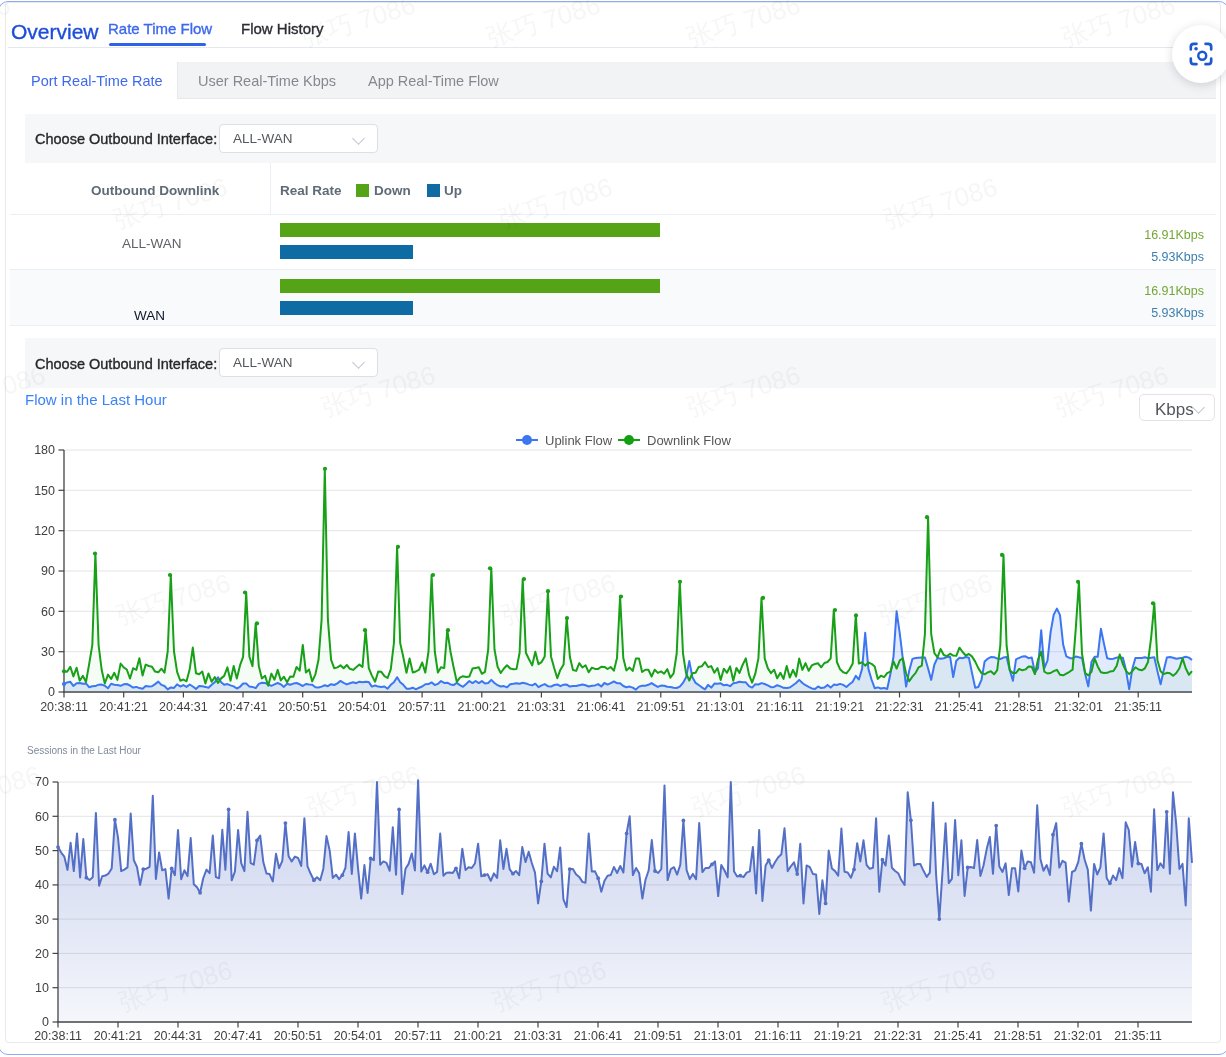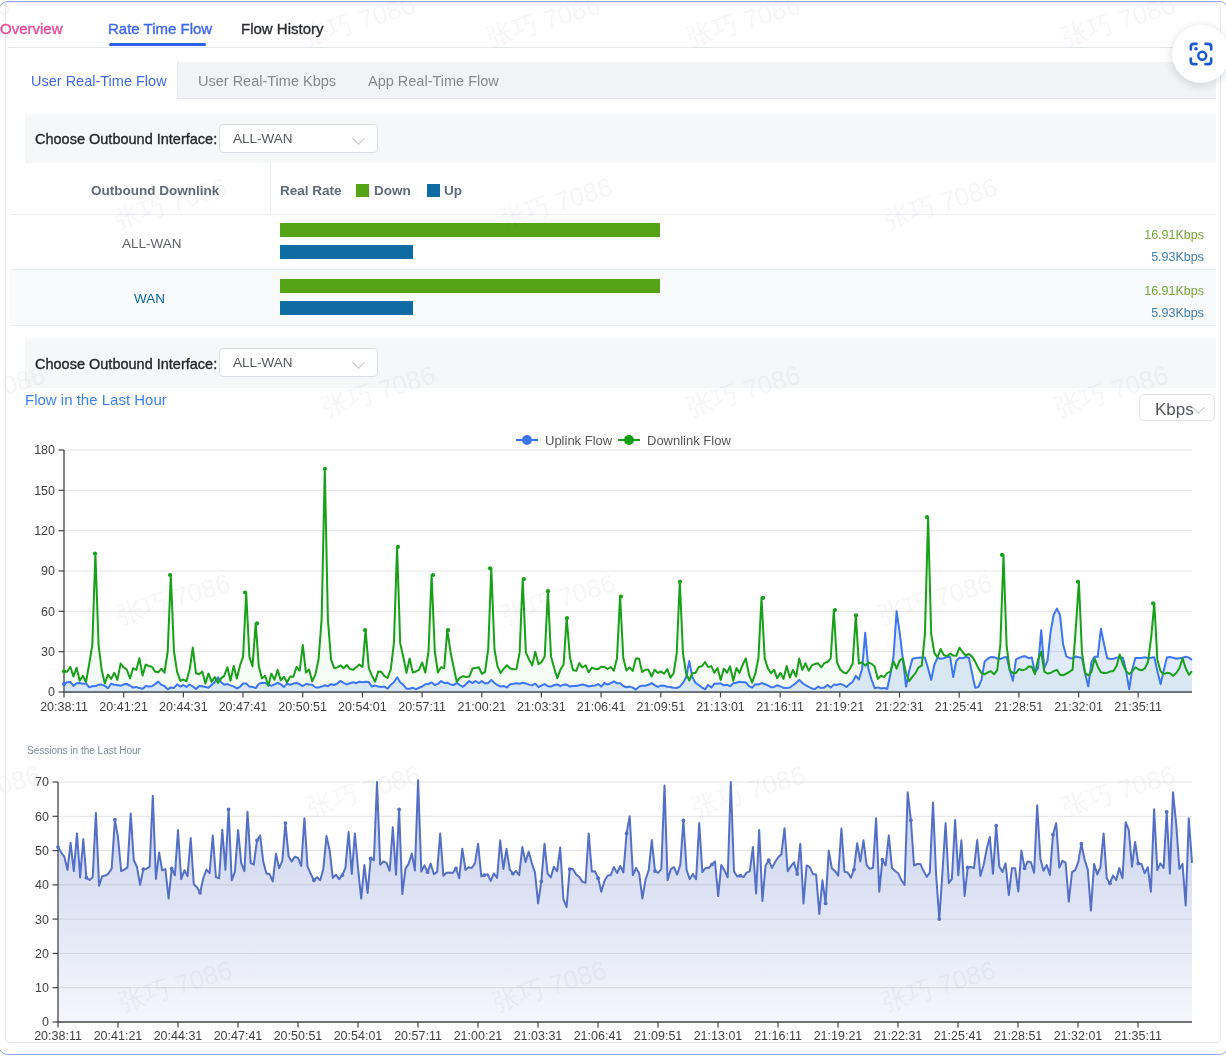--- a/index.html
+++ b/index.html
@@ -11,29 +11,29 @@
 .sel{position:absolute;background:#fff;border:1px solid #dcdfe6;border-radius:4px}
 .chev{position:absolute;width:9px;height:9px;border-right:1.4px solid #bfc4cc;border-bottom:1.4px solid #bfc4cc;transform:rotate(45deg)}
 .ctext{font-size:13.5px;color:#54575c}
 .thick{-webkit-text-stroke:0.35px currentColor}
 .hdrtxt{font-size:13.5px;font-weight:bold;color:#5f6b77}
 </style></head>
 <body>
 
 <div class="abs" style="left:4.5px;top:2px;width:1216px;height:1041px;background:#fff;border:1px solid #e9e9eb;border-radius:4px"></div>
 
-<div class="abs thick" style="left:0;top:20px;font-size:15px;color:#ec4899">Overview</div>
+<div class="abs thick" style="left:11px;top:20px;font-size:21px;color:#1d4ed8">Overview</div>
 <div class="abs thick" style="left:108px;top:20px;font-size:15px;color:#3d68ef">Rate Time Flow</div>
 <div class="abs thick" style="left:241px;top:20px;font-size:15px;color:#2b2d31">Flow History</div>
 <div class="abs" style="left:108.5px;top:43.2px;width:97px;height:2.6px;background:#2f62e9;border-radius:2px"></div>
 <div class="abs" style="left:8px;top:47.3px;width:1212px;height:1px;background:#e4e8ef"></div>
 
 <div class="abs" style="left:10px;top:62px;width:1206px;height:37px;background:#f2f3f5;border-bottom:1px solid #e6e8eb"></div>
 <div class="abs" style="left:10px;top:62px;width:168px;height:37px;background:#fff;border-right:1px solid #e6e8eb"></div>
-<div class="abs" style="left:31px;top:72.5px;font-size:14.5px;color:#3e68f0">User Real-Time Flow</div>
+<div class="abs" style="left:31px;top:72.5px;font-size:14.5px;color:#3e68f0">Port Real-Time Rate</div>
 <div class="abs" style="left:198px;top:72.5px;font-size:14.5px;color:#85898f">User Real-Time Kbps</div>
 <div class="abs" style="left:368px;top:72.5px;font-size:14.5px;color:#85898f">App Real-Time Flow</div>
 
 <div class="abs" style="left:25px;top:114px;width:1191px;height:49px;background:#f6f7f8"></div>
 <div class="abs thick" style="left:35px;top:131px;font-size:14.5px;color:#26282b">Choose Outbound Interface:</div>
 <div class="sel" style="left:219px;top:124px;width:159px;height:29px"></div>
 <div class="abs ctext" style="left:233px;top:131px">ALL-WAN</div>
 <div class="chev" style="left:354px;top:134px"></div>
 
 <div class="abs" style="left:10px;top:163px;width:1206px;height:52px;background:#fff;border-bottom:1px solid #ebeef5"></div>
@@ -41,21 +41,21 @@
 <div class="abs hdrtxt" style="left:280px;top:183px">Real Rate</div>
 <div class="abs" style="left:356px;top:184px;width:13px;height:13px;background:#55a316"></div>
 <div class="abs hdrtxt" style="left:374px;top:183px">Down</div>
 <div class="abs" style="left:427px;top:184px;width:13px;height:13px;background:#0e6ba3"></div>
 <div class="abs hdrtxt" style="left:444px;top:183px">Up</div>
 <div class="abs" style="left:270px;top:163px;width:1px;height:163px;background:#ebeef5"></div>
 
 <div class="abs" style="left:10px;top:215px;width:1206px;height:55px;background:#fff;border-bottom:1px solid #ebeef5"></div>
 <div class="abs" style="left:10px;top:270px;width:1206px;height:56px;background:#f9fafb;border-bottom:1px solid #ebeef5"></div>
 <div class="abs ctext" style="left:122px;top:236px;color:#606266">ALL-WAN</div>
-<div class="abs ctext" style="left:134px;top:291px;color:#0369a1">WAN</div>
+<div class="abs ctext" style="left:134px;top:308px;color:#0f172a">WAN</div>
 <div class="abs" style="left:280px;top:223px;width:380px;height:14px;background:#55a316"></div>
 <div class="abs" style="left:280px;top:245px;width:133px;height:14px;background:#0e6ba3"></div>
 <div class="abs" style="left:280px;top:279px;width:380px;height:14px;background:#55a316"></div>
 <div class="abs" style="left:280px;top:301px;width:133px;height:14px;background:#0e6ba3"></div>
 <div class="abs" style="left:1004px;top:228px;width:200px;text-align:right;font-size:12.5px;color:#74a637">16.91Kbps</div>
 <div class="abs" style="left:1004px;top:250px;width:200px;text-align:right;font-size:12.5px;color:#3c7fb0">5.93Kbps</div>
 <div class="abs" style="left:1004px;top:284px;width:200px;text-align:right;font-size:12.5px;color:#74a637">16.91Kbps</div>
 <div class="abs" style="left:1004px;top:306px;width:200px;text-align:right;font-size:12.5px;color:#3c7fb0">5.93Kbps</div>
 
 <div class="abs" style="left:25px;top:338px;width:1191px;height:50px;background:#f6f7f8"></div>

